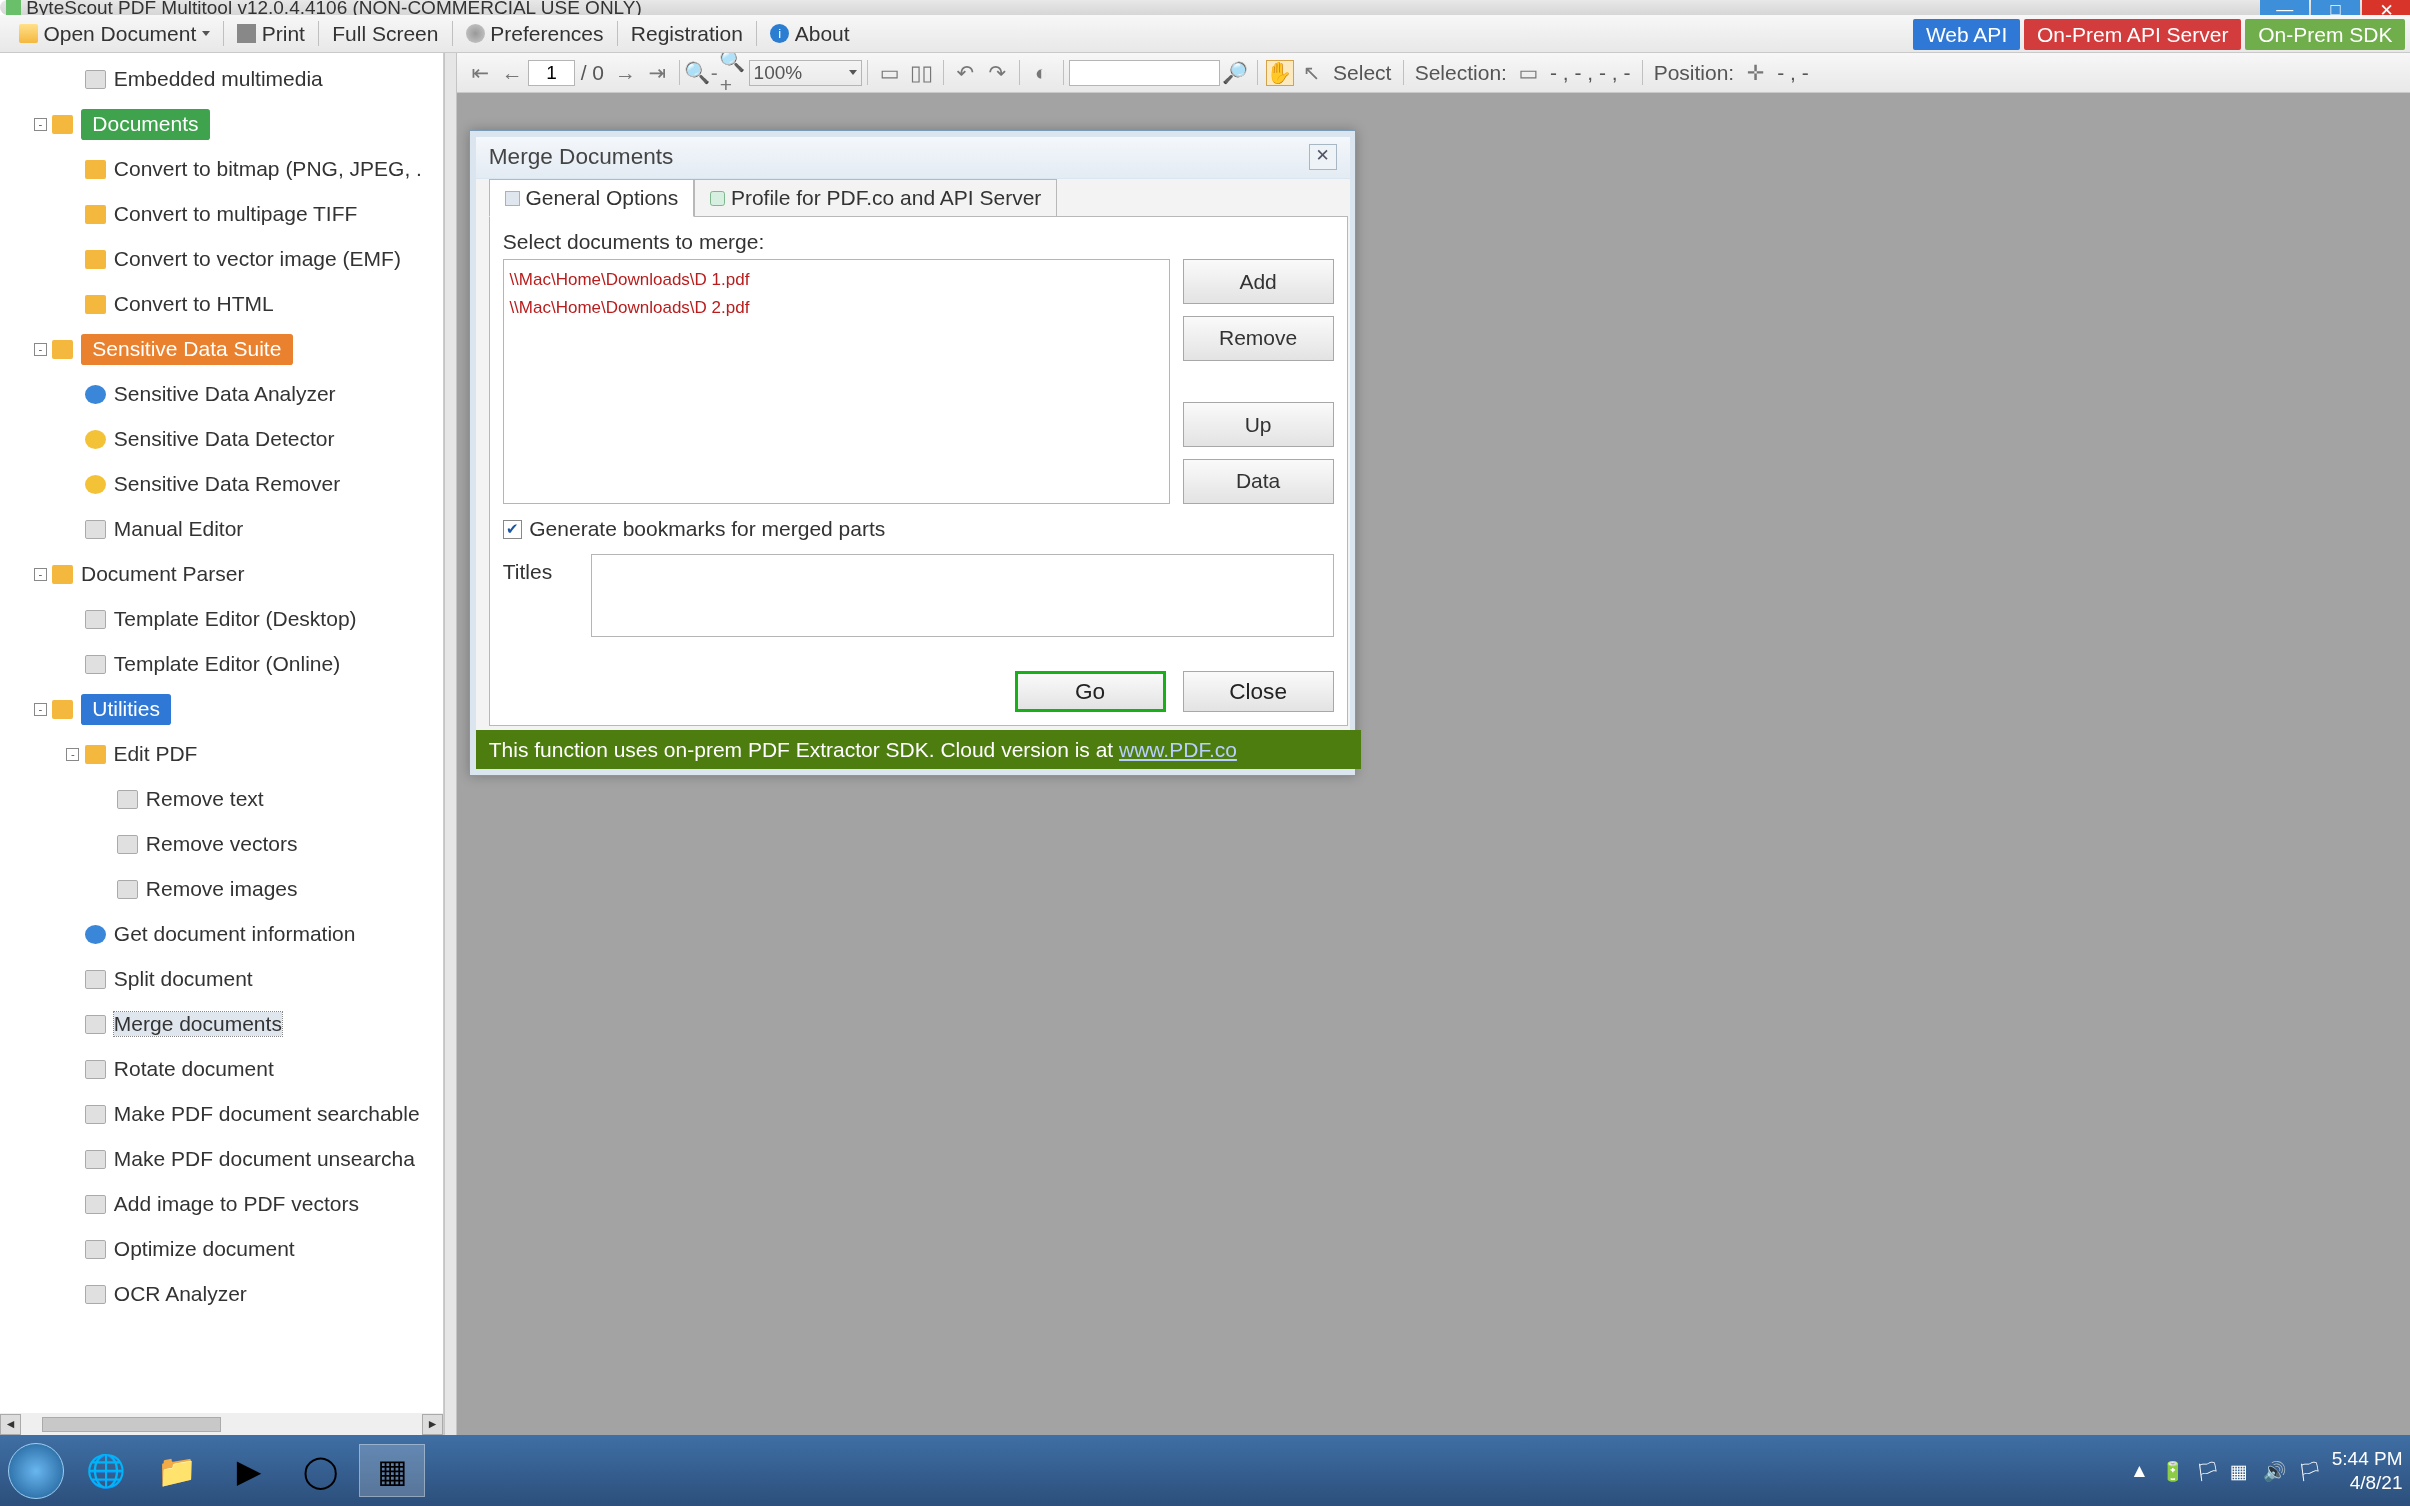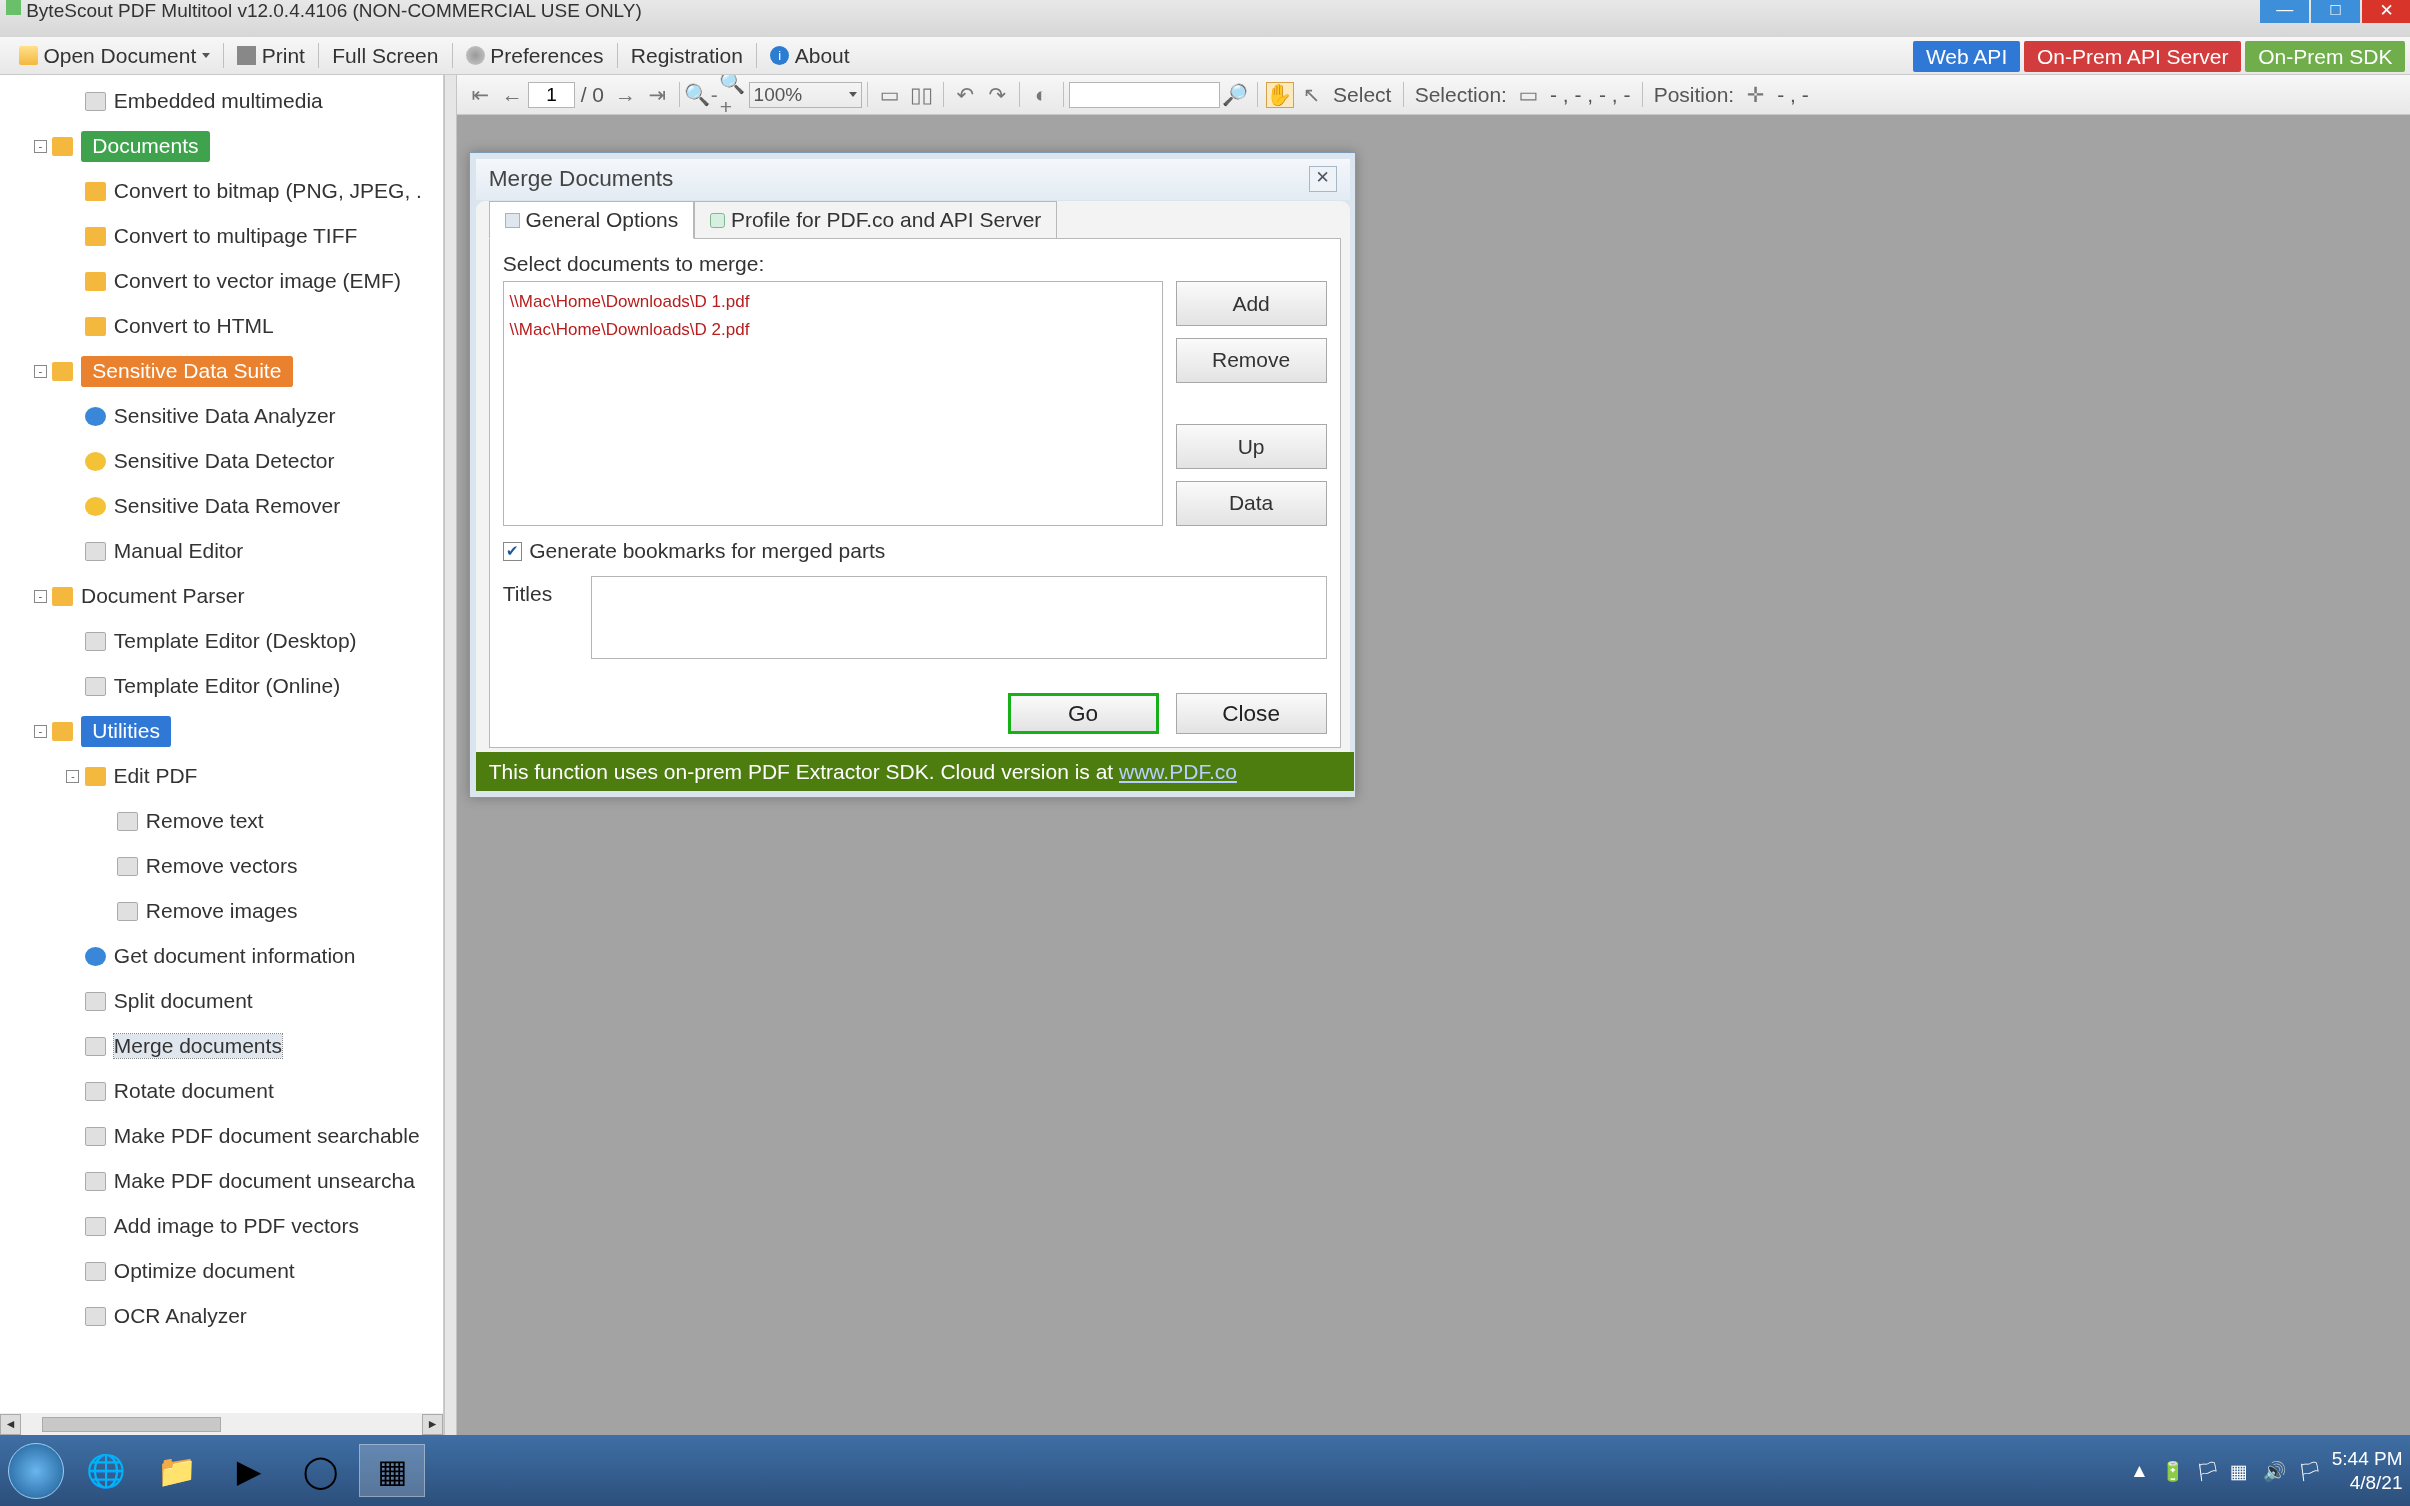--- a/index.html
+++ b/index.html
@@ -1,21 +1,21 @@
 <!DOCTYPE html>
 <html style="font-size:15px"><head>
 <meta charset="utf-8">
 <style>
 * { box-sizing: border-box; margin: 0; padding: 0; font-family: "Segoe UI", Tahoma, sans-serif; }
 html, body { width: 2411px; height: 1507px; overflow: hidden; background: #2b5797; }
 body { transform-origin: top left; }
 
 
 .app-window { position: absolute; top: 0; left: 0; width: 2411px; height: 1436px; background: #fff; display: flex; flex-direction: column; }
-.title-bar { height: 37px; background: linear-gradient(#e8e8e8,#d6d6d6); display: flex; align-items: flex-start; font-size: 19px; color: #333; padding-left: 5.6px; position: relative; }
+.title-bar { height: 15px; background: linear-gradient(#e8e8e8,#d6d6d6); display: flex; align-items: center; font-size: 19px; color: #333; padding-left: 5.6px; position: relative; border-radius: 9px; }
 .title-bar .app-icon { width: 15px; height: 15px; background: #6ac06a; margin-right: 5.6px; }
 .title-bar .win-buttons { position: absolute; right: 0; top: -1.9px; display: flex; }
 .win-btn { width: 49px; height: 24.5px; display: flex; align-items: center; justify-content: center; font-size: 17px; color: #fff; }
 .win-min { background: #3d8fd9; }
 .win-max { background: #3d8fd9; margin-left:1.9px;}
 .win-close { background: #d9342a; margin-left:1.9px;}
 
 
 .main-toolbar { height: 38px; background: linear-gradient(#f7f7f7,#e8e8e8); border-bottom: 0.9px solid #c9c9c9; display: flex; align-items: center; padding: 0 7.5px; font-size: 21px; color: #333; position: relative; }
 .tb-item { display: flex; align-items: center; padding: 0 11.3px; height: 100%; cursor: default; }
@@ -59,21 +59,21 @@
 .dt-combo { width:113px;height:26px;border:0.9px solid #b5b5b5;font-size:19px;padding:0 3.8px;display:flex;align-items:center;justify-content:space-between;}
 .dt-sep { width:0.9px;height:24.5px;background:#c0c0c0;margin:0 5.6px;}
 .dt-search { width:151px;height:26px;border:0.9px solid #b5b5b5;}
 .dt-label { margin:0 5.6px; font-size:21px;}
 
 
 .dialog { position:absolute; top:77px; left:12.2px; width:887px; background:#f3f3f3; border:0.9px solid #7b9ab5; box-shadow: 0 0 11.3px rgba(0,0,0,.25);}
 .dlg-outer { padding:5.6px; background:#dbe5ef;}
 .dlg-title { height:41px; display:flex;align-items:center;justify-content:space-between;padding:0 13px;font-size:22.6px;color:#444; background:linear-gradient(#f4f7fb,#e3ebf3);}
 .dlg-close { width:28px;height:26px;border:0.9px solid #a8b7c4;background:#eef3f8;text-align:center;font-size:17px;color:#556;}
-.dlg-body { background:#f3f3f3; padding: 0 9px 13px 13px; border-radius: 9px;}
+.dlg-body { background:#f3f3f3; padding: 0 2px 13px 13px;}
 .tabs { display:flex; margin-top:1.9px;}
 .tab { border:0.9px solid #b8b8b8; background:#f3f3f3; padding:5.6px 15px;font-size:21px;color:#333;display:flex;align-items:center;gap:5.6px;}
 .tab.active { background:#fff; border-bottom:0.9px solid #fff;}
 .tab-panel { border:0.9px solid #b8b8b8; background:#fff; margin-top:-0.9px; padding:13px; }
 .sect-label { font-size:21px; color:#333; margin-bottom:5.6px;}
 .doc-list-row { display:flex; gap:13px;}
 .doc-list { flex:1; height:245px; border:0.9px solid #b5b5b5; background:#fff; font-size:17px; color:#b91c1c; padding:5.6px;}
 .doc-list div { height:28px; line-height:28px;}
 .side-btns { display:flex;flex-direction:column;gap:11.3px;width:151px;}
 .wbtn { height:45px;border:0.9px solid #a8a8a8;background:linear-gradient(#fafafa,#e3e3e3);font-size:21px;color:#333;}

